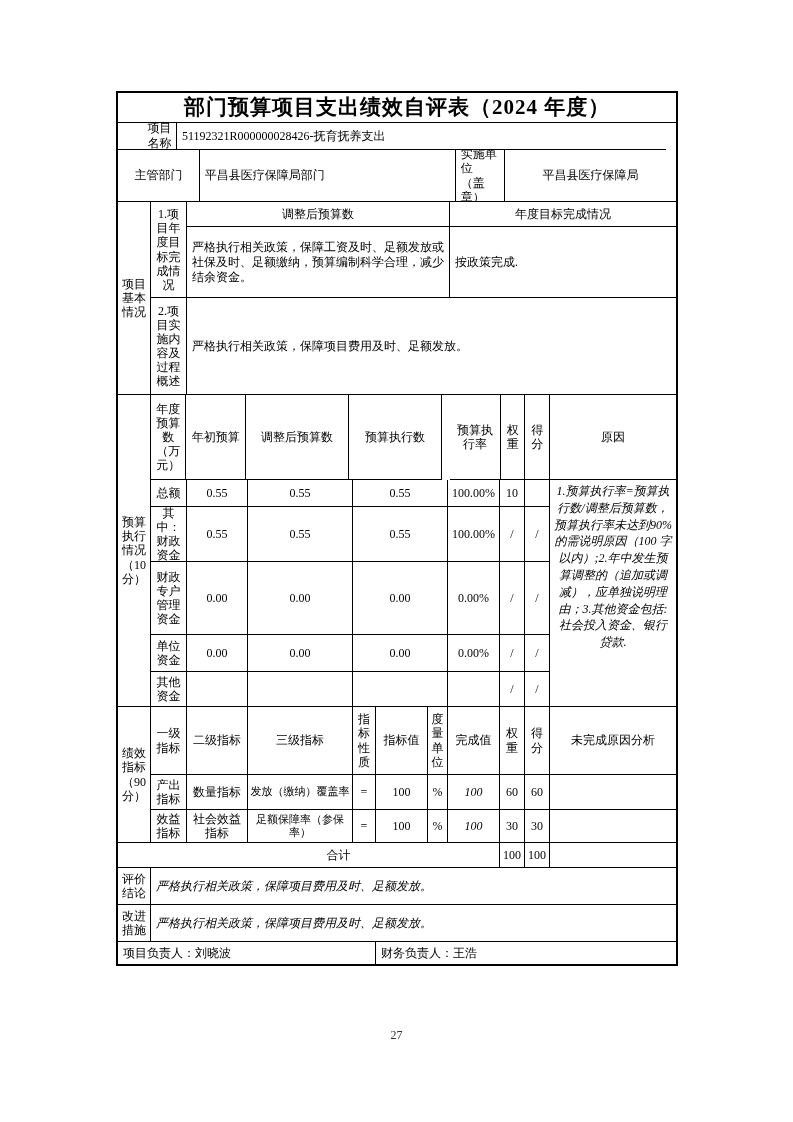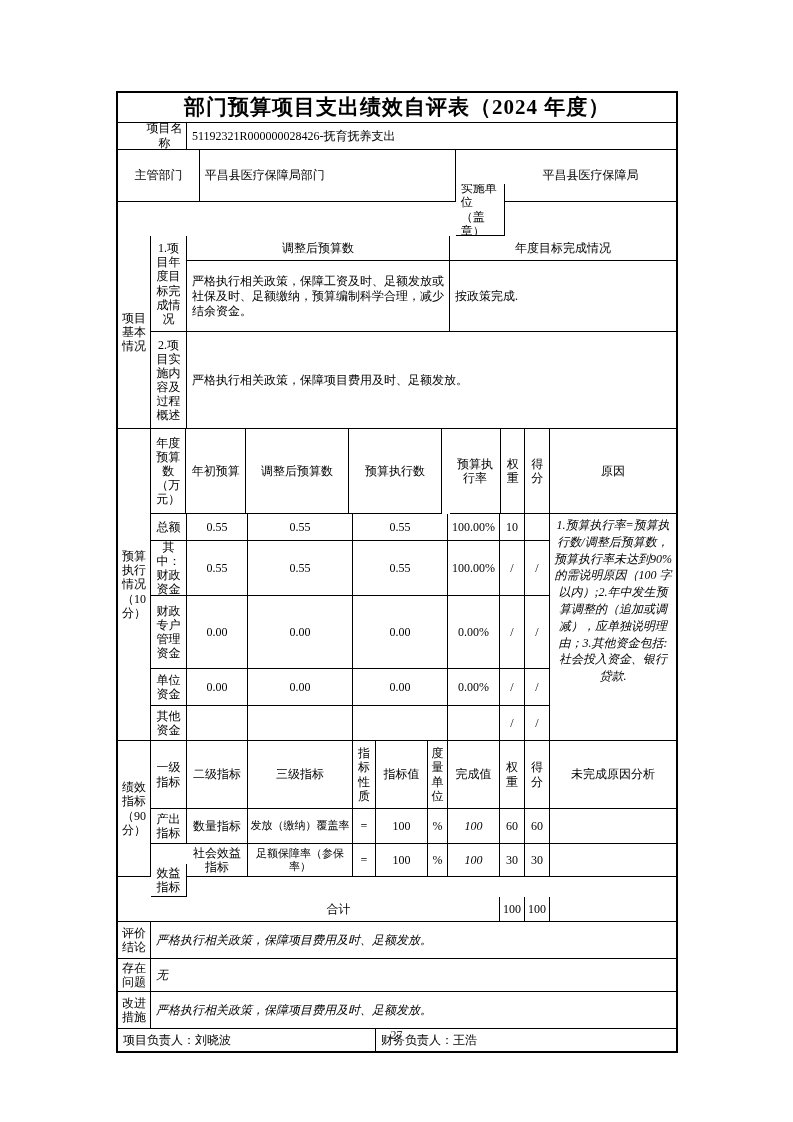--- a/index.html
+++ b/index.html
@@ -24,28 +24,28 @@
 <body>
 
 <div class="page">
   <div class="tbl">
 
     <div class="r">
       <div class="c nbr title-cell" style="width:558px;height:30px;">部门预算项目支出绩效自评表（2024 年度）</div>
     </div>
 
     <div class="r">
-      <div class="c" style="width:69px;height:27px;padding-left:27px;">项目名称</div>
+      <div class="c" style="width:59px;height:27px;padding-left:27px;">项目名称</div>
       <div class="c l nbr" style="width:489px;height:27px;">51192321R000000028426-抚育抚养支出</div>
     </div>
 
     <div class="r">
       <div class="c" style="width:84px;height:52px;">主管部门</div>
       <div class="c l" style="width:263px;height:52px;">平昌县医疗保障局部门</div>
-      <div class="c l v" style="width:50px;height:52px;margin-top:34px;">实施单
+      <div class="c l v" style="width:50px;height:52px;">实施单
 位 （盖
 章）</div>
       <div class="c nbr" style="width:176px;height:52px;">平昌县医疗保障局</div>
     </div>
 
     <div class="r">
       <div class="c v" style="width:33px;height:193px;">项目
 基本
 情况</div>
       <div class="s" style="width:525px;">
@@ -197,21 +197,21 @@
             <div class="c sm" style="width:105px;height:35px;">发放（缴纳）覆盖率</div>
             <div class="c" style="width:23px;height:35px;">=</div>
             <div class="c" style="width:52px;height:35px;">100</div>
             <div class="c" style="width:20px;height:35px;">%</div>
             <div class="c it" style="width:52px;height:35px;">100</div>
             <div class="c" style="width:25px;height:35px;">60</div>
             <div class="c" style="width:25px;height:35px;">60</div>
             <div class="c nbr" style="width:126px;height:35px;"></div>
           </div>
           <div class="r">
-            <div class="c v" style="width:36px;height:33px;margin-top:20px;">效益
+            <div class="c v" style="width:36px;height:33px;">效益
 指标</div>
             <div class="c v" style="width:61px;height:33px;">社会效益
 指标</div>
             <div class="c v sm" style="width:105px;height:33px;">足额保障率（参保
 率）</div>
             <div class="c" style="width:23px;height:33px;">=</div>
             <div class="c" style="width:52px;height:33px;">100</div>
             <div class="c" style="width:20px;height:33px;">%</div>
             <div class="c it" style="width:52px;height:33px;">100</div>
             <div class="c" style="width:25px;height:33px;">30</div>
@@ -227,25 +227,20 @@
         <div class="c nbr" style="width:126px;height:25px;"></div>
       </div>
     </div>
 
     <div class="r">
       <div class="c v" style="width:33px;height:37px;">评价
 结论</div>
       <div class="c l nbr it" style="width:525px;height:37px;">严格执行相关政策，保障项目费用及时、足额发放。</div>
     </div>
 
-    <div class="r">
-      <div class="c v" style="width:33px;height:33px;">存在
-问题</div>
-      <div class="c l nbr it" style="width:525px;height:33px;">无</div>
-    </div>
 
     <div class="r">
       <div class="c v" style="width:33px;height:37px;">改进
 措施</div>
       <div class="c l nbr it" style="width:525px;height:37px;">严格执行相关政策，保障项目费用及时、足额发放。</div>
     </div>
 
     <div class="r">
       <div class="c l nbb" style="width:258px;height:22px;">项目负责人：刘晓波</div>
       <div class="c l nbr nbb" style="width:300px;height:22px;">财务负责人：王浩</div>

